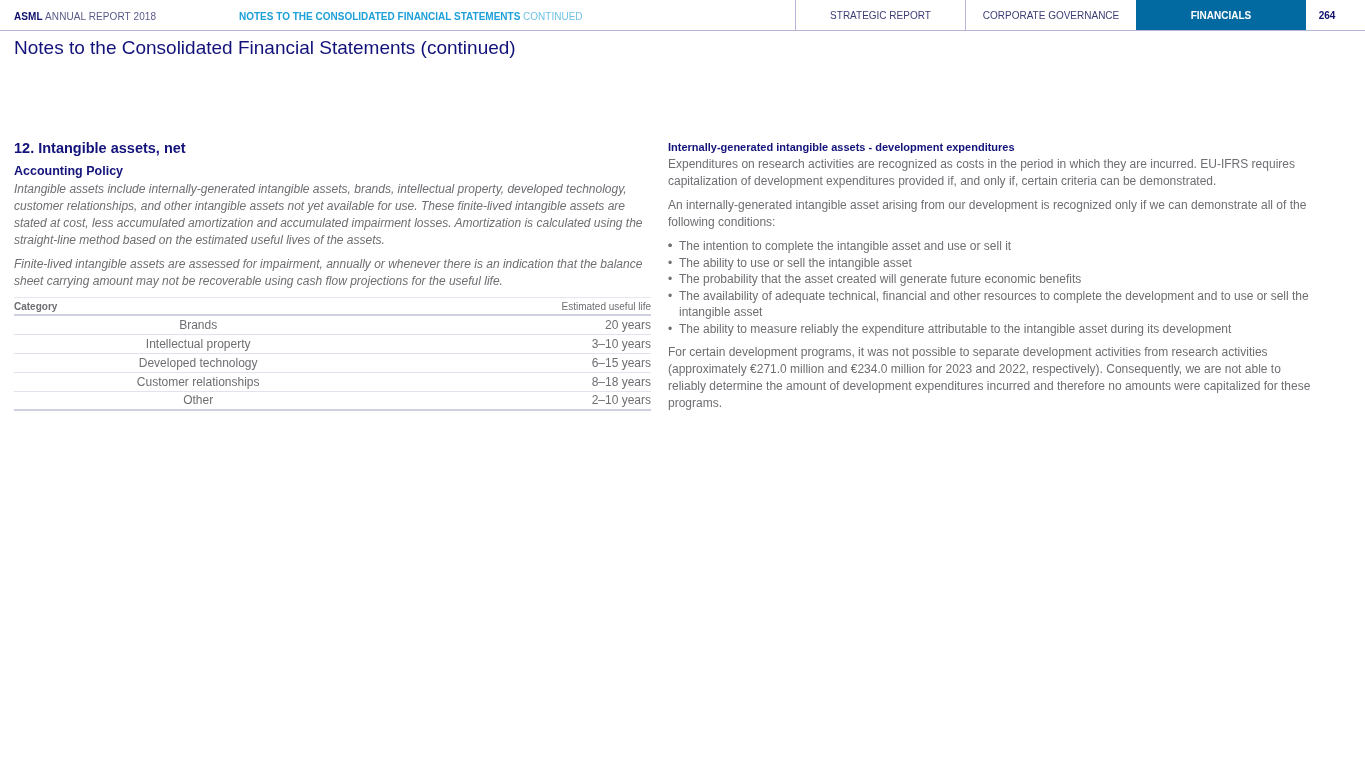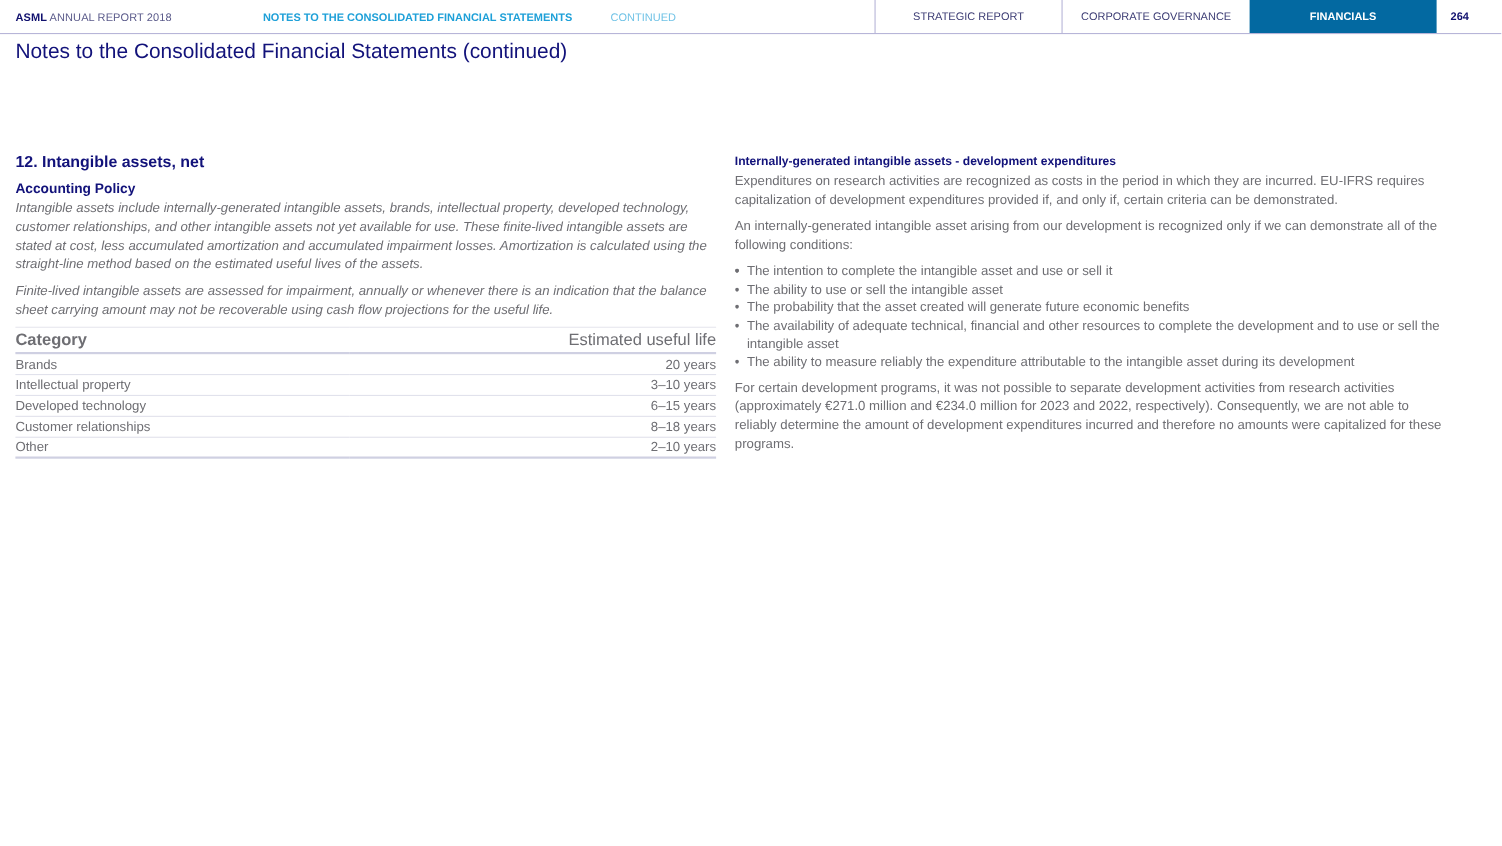--- a/index.html
+++ b/index.html
@@ -5,39 +5,39 @@
   * { margin: 0; padding: 0; box-sizing: border-box; }
   html, body { width: 1365px; height: 769px; background: #ffffff; overflow: hidden; }
   body { font-family: "Liberation Sans", sans-serif; color: #6e6e73; position: relative; }
 
   .topbar { position: absolute; left: 0; top: 0; width: 1365px; height: 31px; border-bottom: 1px solid #b7b5d8; }
   .brand { position: absolute; left: 14px; top: 11px; font-size: 10px; color: #1a1a7a; letter-spacing: 0.1px; }
   .brand b { font-weight: bold; color: #10106e; }
   .brand span { color: #5a5a8a; }
   .section-label { position: absolute; left: 239px; top: 11px; font-size: 10px; color: #1ea0d8; }
   .section-label b { font-weight: bold; }
-  .section-label span { color: #6fc2e6; padding-left: 32px; }
+  .section-label span { color: #6fc2e6; }
   .nav { position: absolute; top: 0; height: 30px; display: flex; align-items: center; justify-content: center; font-size: 10px; color: #3c3c74; border-left: 1px solid #b7b5d8; }
   .nav.strategic { left: 795px; width: 170px; }
   .nav.governance { left: 965px; width: 171px; }
   .nav.financials { left: 1136px; width: 170px; background: #0369a1; color: #ffffff; font-weight: bold; border-left: none; }
   .page-num { position: absolute; left: 1306px; top: 0; width: 42px; height: 30px; display: flex; align-items: center; justify-content: center; font-size: 10px; font-weight: bold; color: #10106e; }
 
   .page-title { position: absolute; left: 14px; top: 37px; font-size: 19px; color: #12127a; font-weight: normal; }
 
   .left { position: absolute; left: 14px; top: 140px; width: 637px; }
   .h2 { font-size: 14.5px; font-weight: bold; color: #12127a; margin-bottom: 8px; }
   .h3 { font-size: 12.5px; font-weight: bold; color: #12127a; margin-bottom: 3px; }
   .para { font-size: 12px; line-height: 17px; color: #6e6e73; margin-bottom: 7px; }
   .para.italic { font-style: italic; }
 
   table.lives { width: 637px; border-collapse: collapse; margin-top: 4px; border-top: 1px solid #e6e6ee; }
-  table.lives th { font-size: 15px; font-weight: bold; color: #6e6e73; text-align: left; padding: 3px 0 2px 0; border-bottom: 2px solid #cfd0e2; height: 17px; }
+  table.lives th { font-size: 10px; font-weight: bold; color: #6e6e73; text-align: left; padding: 3px 0 2px 0; border-bottom: 2px solid #cfd0e2; height: 17px; }
   table.lives th.right { text-align: right; font-weight: normal; }
-  table.lives td { font-size: 12px; color: #6e6e73; padding: 0; height: 19px; border-bottom: 1px solid #e1e2ec; }
+  table.lives td { font-size: 12px; color: #6e6e73; padding: 0; height: 19px; border-bottom: 1px solid #e1e2ec; text-align: center; }
   table.lives td.right { text-align: right; }
   table.lives tr:last-child td { border-bottom: 2px solid #cfd0e2; }
 
   .right-col { position: absolute; left: 668px; top: 141px; width: 645px; }
   .h4 { font-size: 11px; font-weight: bold; color: #12127a; margin-bottom: 3px; }
   .bullets { list-style: none; margin-bottom: 7px; }
   .bullets li { font-size: 12px; line-height: 16.5px; color: #6e6e73; padding-left: 11px; position: relative; }
   .bullets li .dot { position: absolute; left: 0; top: 0; }
 </style>
 </head>

